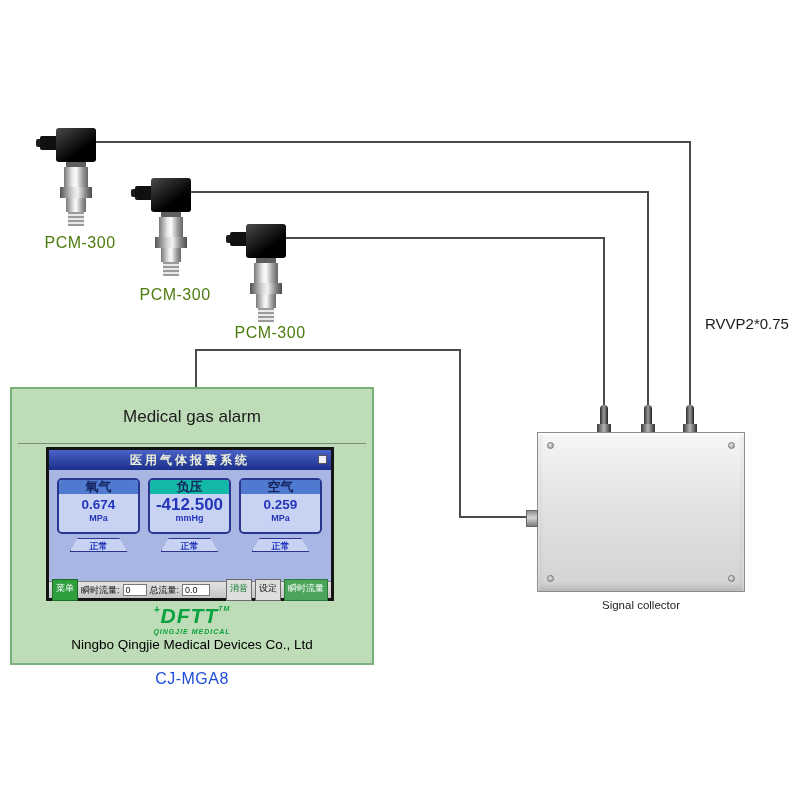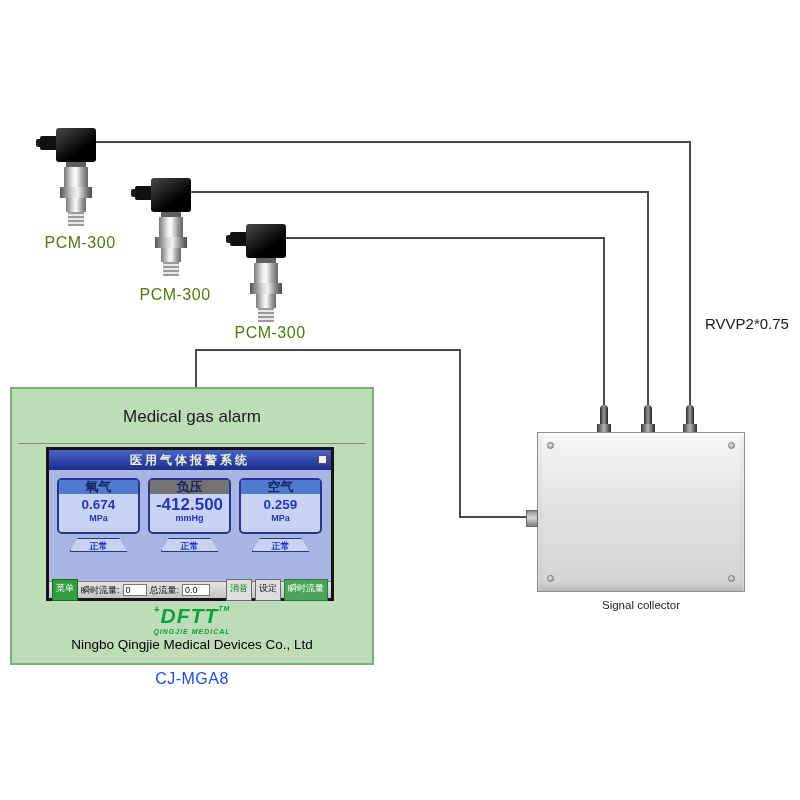--- a/index.html
+++ b/index.html
@@ -44,21 +44,21 @@
 
   
   .screen { position:absolute; left:34px; top:58px; width:288px; height:154px; border:3px solid #141414; background:#a9b5e3; }
   .titlebar { position:absolute; left:0; top:0; right:0; height:20px; background:linear-gradient(180deg,#4a63c8,#1b2f8a); color:#eef0d8; font-size:12px; font-weight:bold; letter-spacing:3px; text-align:center; line-height:20px; }
   .titlebar-btn { position:absolute; right:4px; top:5px; width:9px; height:9px; background:#eef; border:1px solid #555; }
   .gauge { position:absolute; top:28px; width:83px; text-align:center; }
   .g1 { left:8px; } .g2 { left:99px; } .g3 { left:190px; }
   .gbox { border:2px solid #28368f; border-radius:5px; background:#c8d2f2; overflow:hidden; height:56px; }
   .ghead { height:14px; line-height:14px; font-size:13px; font-weight:bold; color:#15245f; }
   .ghead-blue { background:#4f7ad0; }
-  .ghead-orange { background:#737373; }
+  .ghead-orange { background:#14b8a6; }
   .gval { margin-top:3px; font-size:13.5px; font-weight:bold; color:#2336bb; line-height:16px; }
   .gval-small { font-size:17px; }
   .gunit { font-size:9px; font-weight:bold; color:#2336bb; line-height:11px; }
   .gstand { width:58px; height:14px; margin:4px auto 8px; background:#c8d2f2; border:1px solid #28368f;
     clip-path:polygon(14% 0, 86% 0, 100% 100%, 0 100%);
     font-size:9px; font-weight:bold; color:#2336bb; line-height:14px; }
   .bottombar { position:absolute; left:0; right:0; bottom:0; height:17px; background:linear-gradient(180deg,#e4e4e4,#c4c4c4); border-top:1px solid #7d7d7d; display:flex; align-items:center; gap:3px; padding:0 3px; font-size:9px; color:#111; }
   .bb-btn { border:1px solid #6a6a6a; padding:2px 3px; line-height:12px; height:22px; white-space:nowrap; }
   .btn-menu { background:#2f9e3f; color:#fff; border-color:#1a6a28; }
   .fld { background:#fff; border:1px solid #777; height:12px; line-height:11px; padding:0 2px; }

